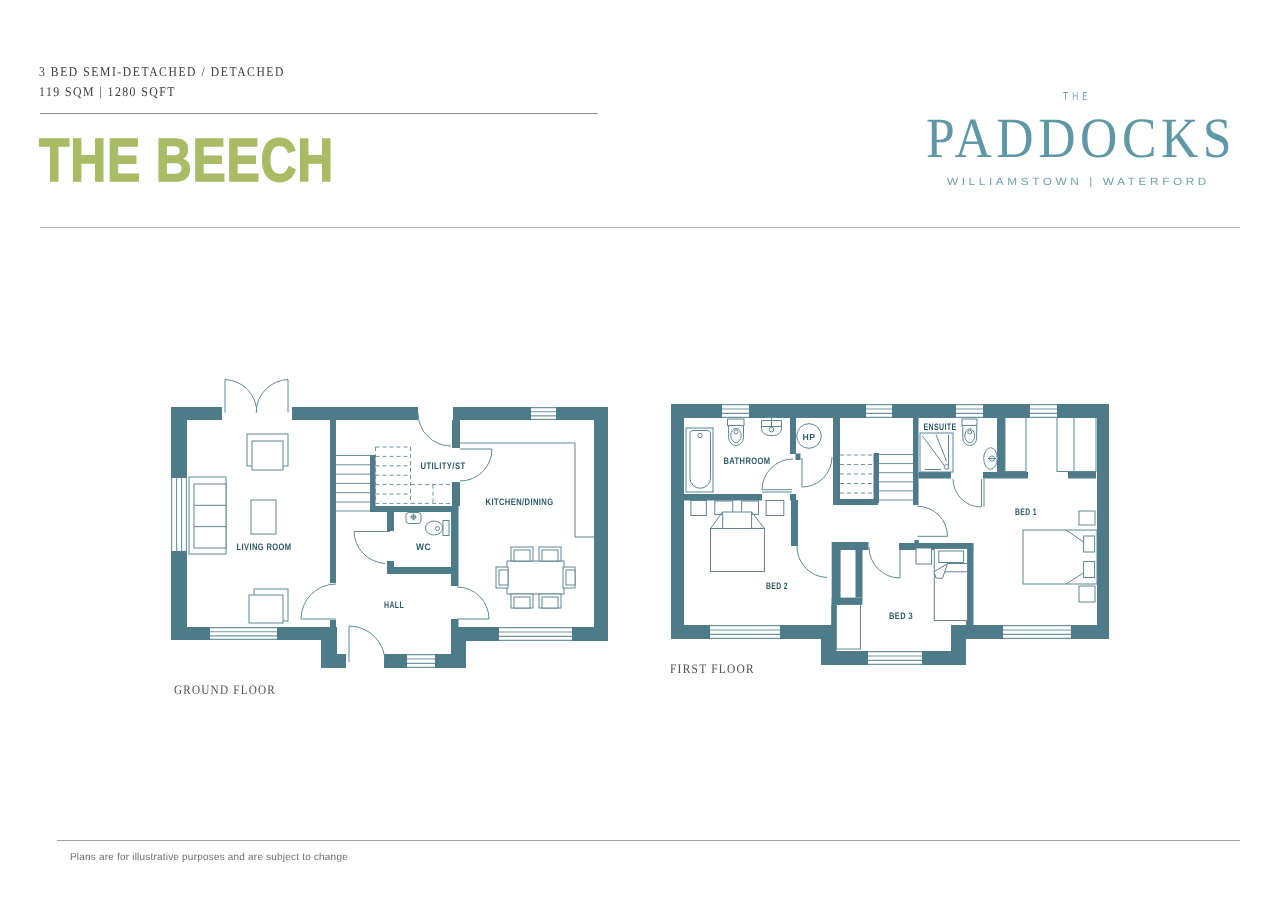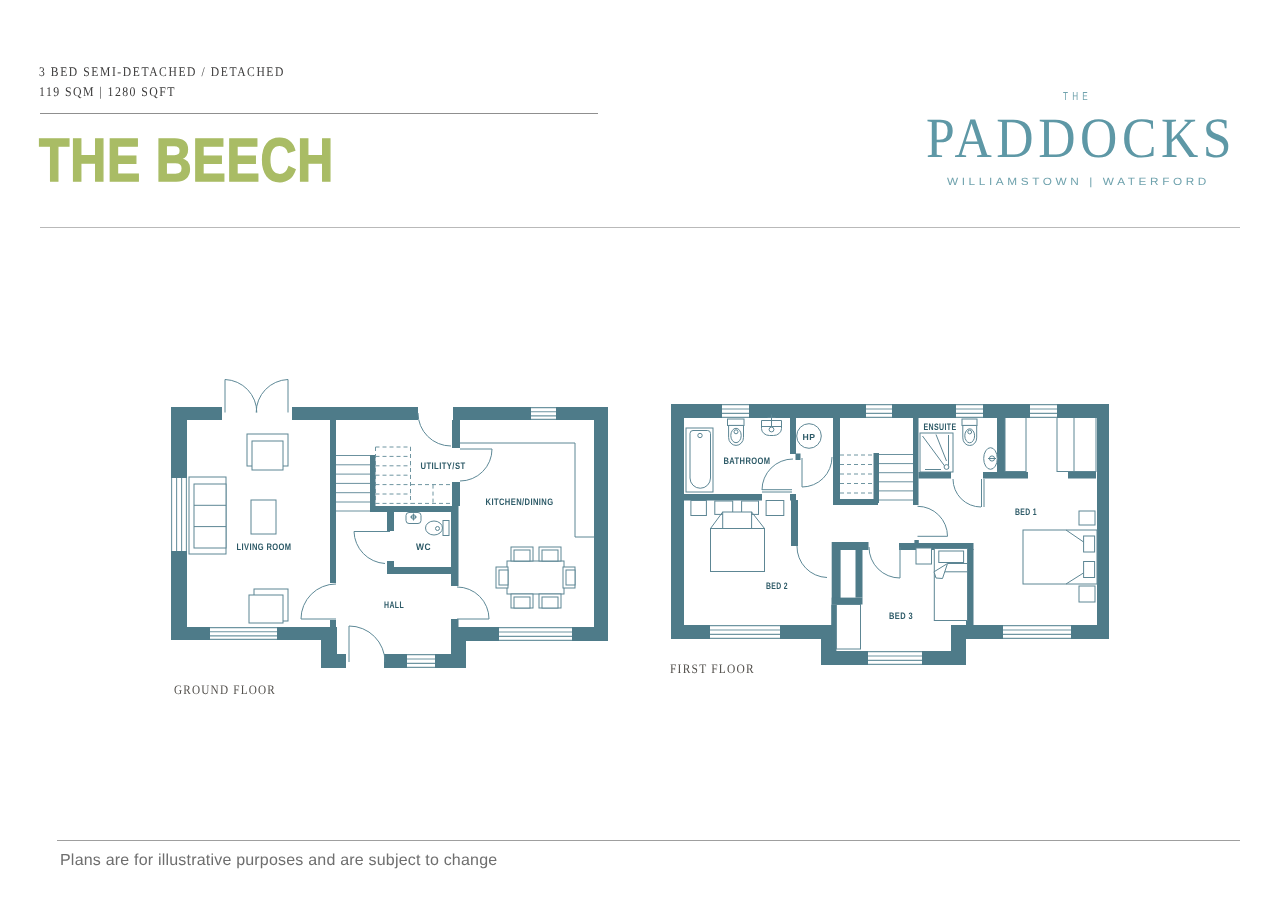--- a/index.html
+++ b/index.html
@@ -467,13 +467,13 @@
 <text x="777" y="589" textLength="22" lengthAdjust="spacingAndGlyphs">BED 2</text>
 
 <text x="901" y="619" textLength="24" lengthAdjust="spacingAndGlyphs">BED 3</text>
 </g>
 
 <text x="670" y="673" font-family="Liberation Serif, serif" font-size="13" letter-spacing="1.4" fill="#53504c" textLength="85" lengthAdjust="spacingAndGlyphs">FIRST FLOOR</text>
 </svg>
 
 <div class="abs" style="left:57px;top:840px;width:1183px;height:1px;background:#9f9f9f;"></div>
 
-<div class="abs" style="left:60px;top:852px;font-size:16px;letter-spacing:0.2px;color:#6e6e6e;">Plans are for illustrative purposes and are subject to change</div>
+<div class="abs" style="left:70px;top:852px;font-size:10px;letter-spacing:0.2px;color:#6e6e6e;">Plans are for illustrative purposes and are subject to change</div>
 
 </body></html>

